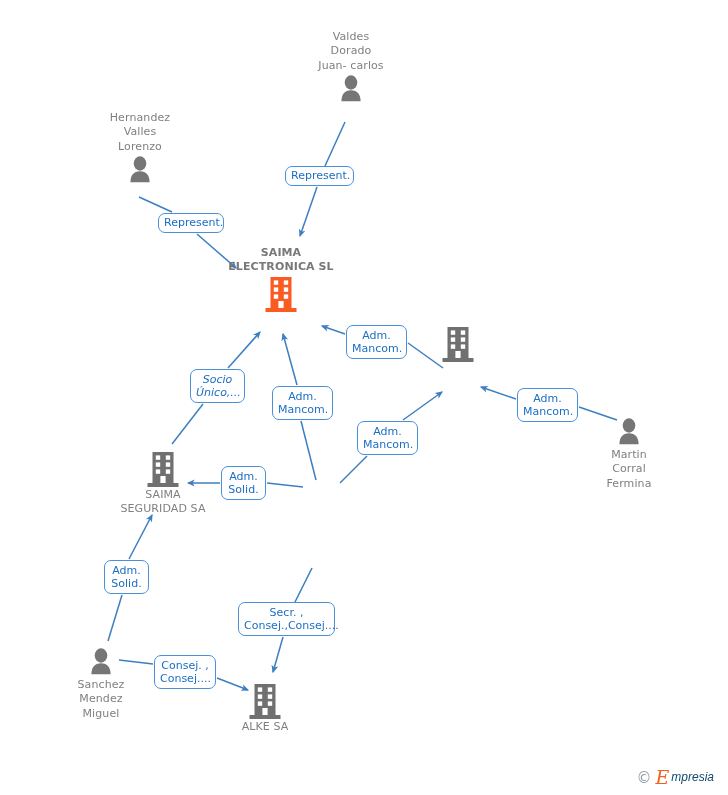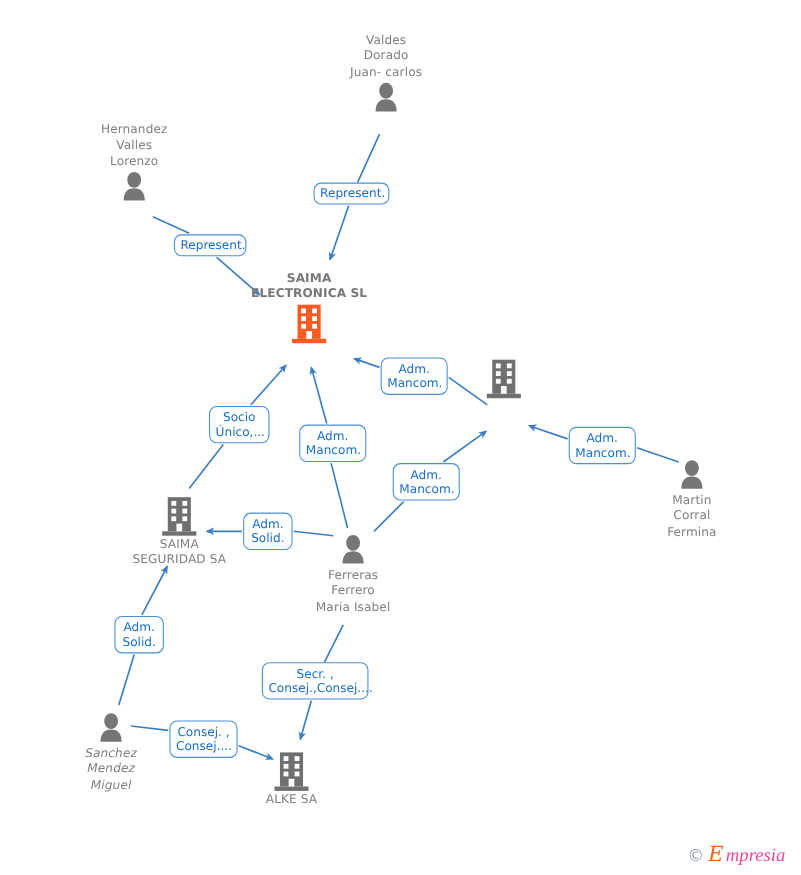--- a/index.html
+++ b/index.html
@@ -79,24 +79,24 @@
     font-size: 15px;
   }
   .wm-e {
     color: #f4611f;
     font-family: "DejaVu Serif", serif;
     font-style: italic;
     font-size: 19px;
     line-height: 19px;
   }
   .wm-rest {
-    color: #ec4899;
-    font-family: Liberation Serif, serif;
+    color: #0c4a6e;
+    font-family: Liberation Sans, sans-serif;
     font-style: italic;
-    font-size: 17px;
+    font-size: 12px;
     line-height: 19px;
     margin-left: -2px;
   }
 </style>
 </head>
 <body>
 
 <div id="canvas">
 
   <svg class="edges" viewBox="0 0 728 795">
@@ -159,21 +159,21 @@
 Dorado
 Juan- carlos</div>
     <span class="icon-wrap">
       <svg width="32" height="32" viewBox="0 0 32 32">
         <ellipse cx="16" cy="9.5" rx="6.3" ry="7.2" fill="#767676"></ellipse>
         <path d="M16 17.2c-6.4 0-9.6 4.2-9.6 11.1h19.2c0-6.9-3.2-11.1-9.6-11.1z" fill="#767676"></path>
       </svg>
     </span>
   </div>
 
-  <div class="node" style="left:122px; top:111px;">
+  <div class="node" style="left:140px; top:111px;">
     <div class="node-label">Hernandez
 Valles
 Lorenzo</div>
     <span class="icon-wrap">
       <svg width="32" height="32" viewBox="0 0 32 32">
         <ellipse cx="16" cy="9.5" rx="6.3" ry="7.2" fill="#767676"></ellipse>
         <path d="M16 17.2c-6.4 0-9.6 4.2-9.6 11.1h19.2c0-6.9-3.2-11.1-9.6-11.1z" fill="#767676"></path>
       </svg>
     </span>
   </div>
@@ -241,33 +241,22 @@
           <rect x="9.8" y="19.4" width="4.4" height="4.4"></rect>
           <rect x="19.8" y="19.4" width="4.4" height="4.4"></rect>
           <rect x="14.4" y="26" width="5.2" height="7"></rect>
         </g>
       </svg>
     </span>
     <div class="node-label company-small">SAIMA
 SEGURIDAD SA</div>
   </div>
 
-  <div class="node" style="left:321px; top:484px;">
-    <span class="icon-wrap">
-      <svg width="32" height="32" viewBox="0 0 32 32">
-        <ellipse cx="16" cy="9.5" rx="6.3" ry="7.2" fill="#767676"></ellipse>
-        <path d="M16 17.2c-6.4 0-9.6 4.2-9.6 11.1h19.2c0-6.9-3.2-11.1-9.6-11.1z" fill="#767676"></path>
-      </svg>
-    </span>
-    <div class="node-label">Ferreras
-Ferrero
-Maria Isabel</div>
-  </div>
-
-  <div class="node" style="left:101px; top:646px;font-style:italic;">
+
+  <div class="node" style="left:101px; top:646px;">
     <span class="icon-wrap">
       <svg width="32" height="32" viewBox="0 0 32 32">
         <ellipse cx="16" cy="9.5" rx="6.3" ry="7.2" fill="#767676"></ellipse>
         <path d="M16 17.2c-6.4 0-9.6 4.2-9.6 11.1h19.2c0-6.9-3.2-11.1-9.6-11.1z" fill="#767676"></path>
       </svg>
     </span>
     <div class="node-label">Sanchez
 Mendez
 Miguel</div>
   </div>
@@ -291,21 +280,21 @@
     <div class="node-label company-small">ALKE SA</div>
   </div>
 
   <div class="edge-label" style="left:158px; top:213px; width:66px; height:20px; padding-top:2px;">Represent.</div>
 
   <div class="edge-label" style="left:285px; top:166px; width:69px; height:20px; padding-top:2px;">Represent.</div>
 
   <div class="edge-label" style="left:346px; top:325px; width:61px; height:34px;">Adm.
 Mancom.</div>
 
-  <div class="edge-label" style="left:190px; top:369px; width:55px; height:34px;">Socio
+  <div class="edge-label" style="left:190px; top:369px; width:55px; height:34px;font-style:italic;">Socio
 Único,...</div>
 
   <div class="edge-label" style="left:272px; top:386px; width:61px; height:34px;">Adm.
 Mancom.</div>
 
   <div class="edge-label" style="left:517px; top:388px; width:61px; height:34px;">Adm.
 Mancom.</div>
 
   <div class="edge-label" style="left:357px; top:421px; width:61px; height:34px;">Adm.
 Mancom.</div>

